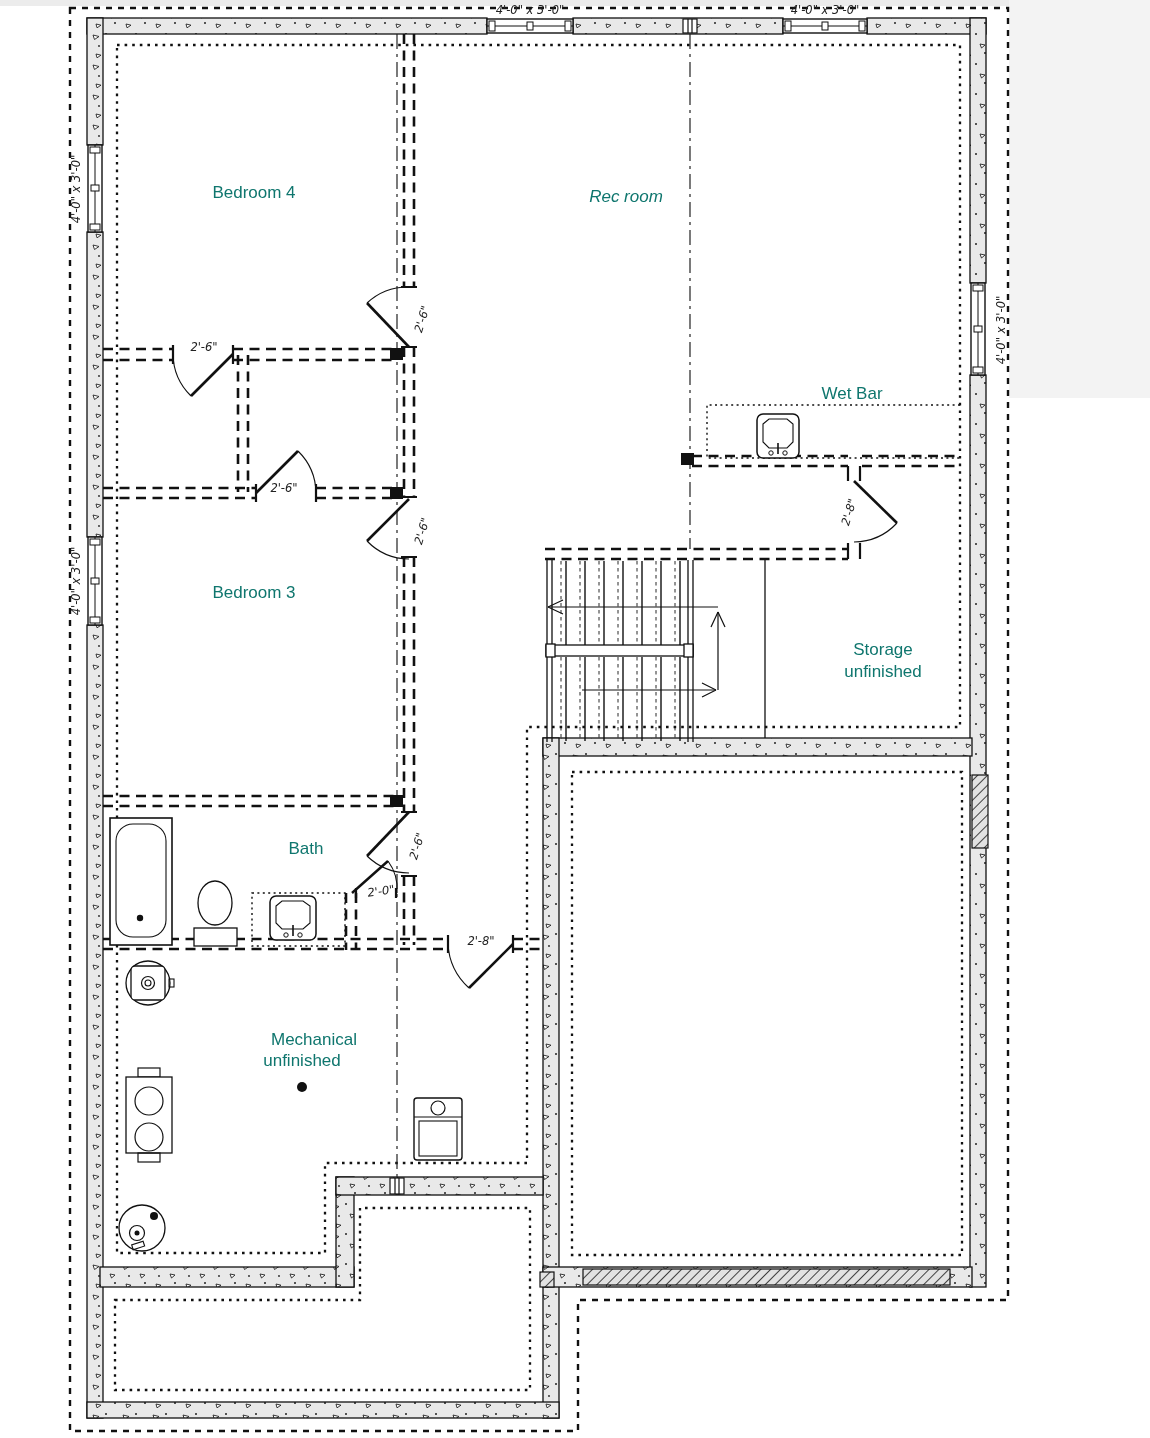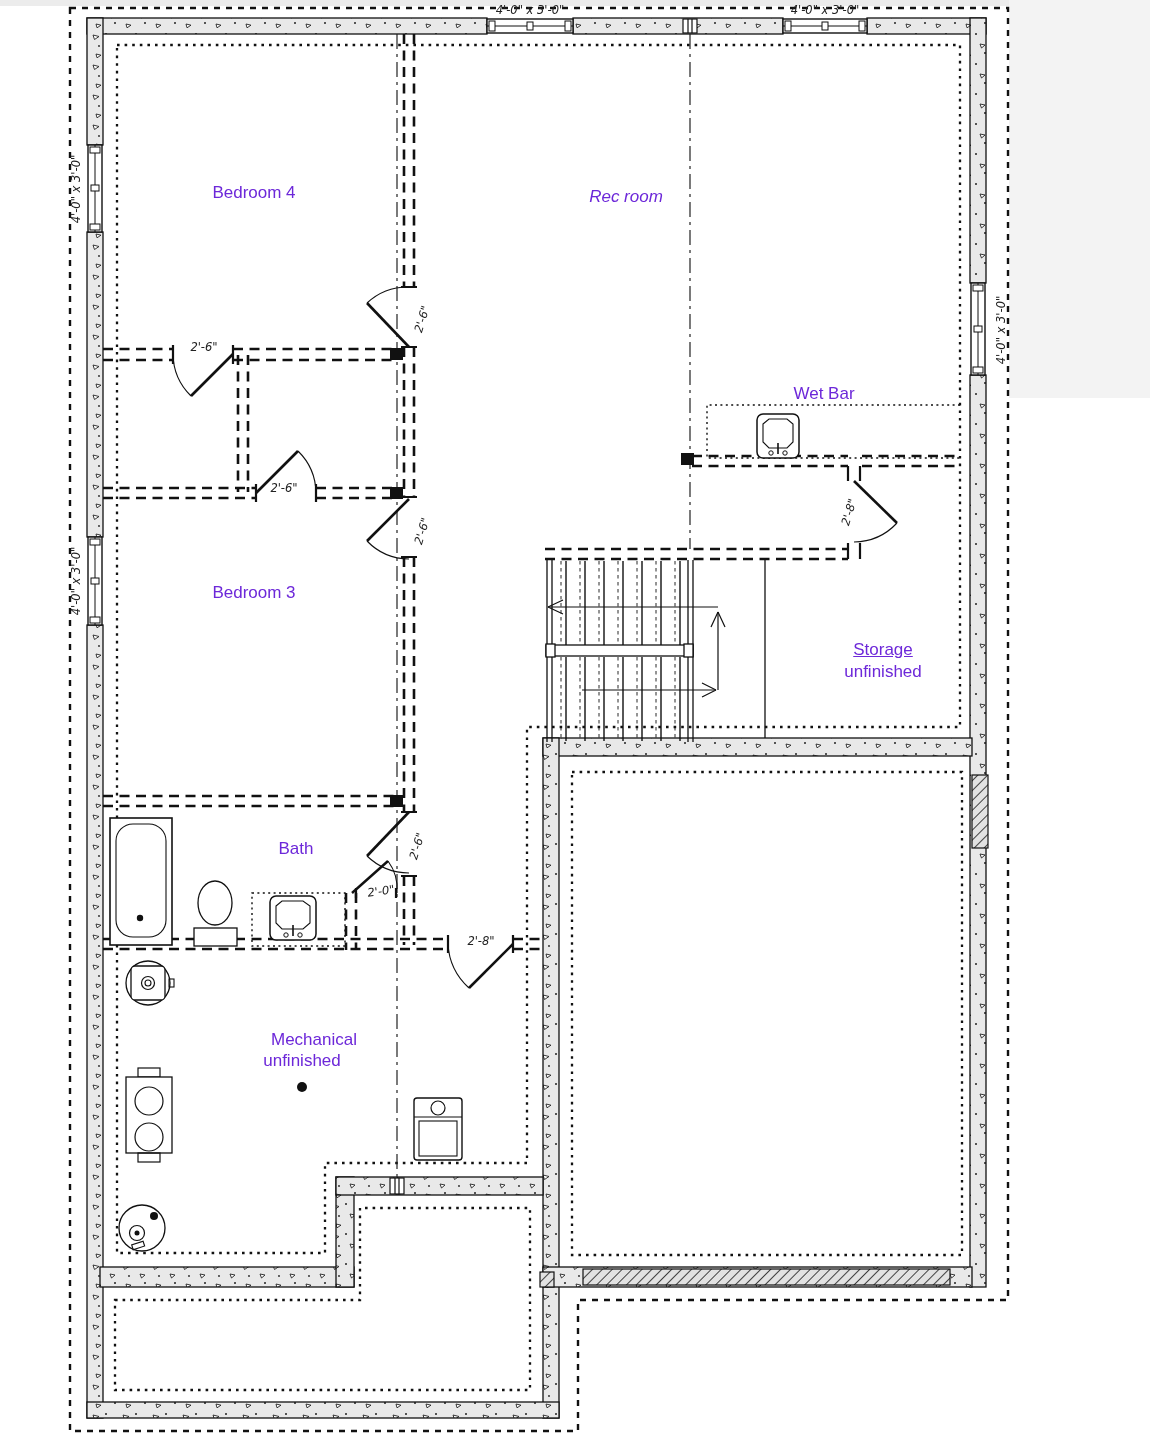--- a/index.html
+++ b/index.html
@@ -1,20 +1,20 @@
 <!DOCTYPE html>
 <html><head>
 <meta charset="utf-8">
 <style>
   html,body{margin:0;padding:0;background:#ffffff;}
   #plan{position:relative;width:1150px;height:1438px;background:#ffffff;overflow:hidden;
         font-family:"Liberation Sans",sans-serif;}
   #plan svg{position:absolute;left:0;top:0;}
   .room-label{position:absolute;font-family:"Liberation Sans",sans-serif;font-size:17px;
-              color:#6d28d9;white-space:nowrap;transform:translate(-50%,-50%);}
+              color:#0f766e;white-space:nowrap;transform:translate(-50%,-50%);}
   .dim-label{position:absolute;font-family:"DejaVu Sans",sans-serif;font-style:italic;
              font-size:11.5px;color:#222;white-space:nowrap;transform:translate(-50%,-50%);}
   .rot90{transform:translate(-50%,-50%) rotate(-90deg);}
   .rot73{transform:translate(-50%,-50%) rotate(-73deg);}
   .rot8{transform:translate(-50%,-50%) rotate(-8deg);}
 </style>
 </head>
 <body>
 
 <div id="plan">
@@ -266,25 +266,25 @@
       <line x1="414" y1="1117" x2="462" y2="1117" stroke-width="1.1"></line>
       <circle cx="438" cy="1108" r="7" stroke-width="1.2"></circle>
       <rect x="419" y="1121" width="38" height="35" stroke-width="1.1"></rect>
     </g>
     <circle cx="302" cy="1087" r="5" fill="#111" stroke="none"></circle>
   </g>
 </svg>
 
 <div class="room-label" style="left:254px;top:193px;">Bedroom 4</div>
 <div class="room-label" style="left:626px;top:197px;font-style:italic;">Rec room</div>
-<div class="room-label" style="left:824px;top:394px;">Wet Bar</div>
+<div class="room-label" style="left:852px;top:394px;">Wet Bar</div>
 <div class="room-label" style="left:254px;top:593px;">Bedroom 3</div>
-<div class="room-label" style="left:883px;top:650px;text-decoration:underline;">Storage</div>
+<div class="room-label" style="left:883px;top:650px;">Storage</div>
 <div class="room-label" style="left:883px;top:672px;">unfinished</div>
-<div class="room-label" style="left:296px;top:849px;">Bath</div>
+<div class="room-label" style="left:306px;top:849px;">Bath</div>
 <div class="room-label" style="left:302px;top:1040px;margin-left:12px;">Mechanical</div>
 <div class="room-label" style="left:302px;top:1061px;">unfinished</div>
 
 <div class="dim-label" style="left:530px;top:10px;">4'-0" x 3'-0"</div>
 <div class="dim-label" style="left:825px;top:10px;">4'-0" x 3'-0"</div>
 <div class="dim-label rot90" style="left:76px;top:189px;">4'-0" x 3'-0"</div>
 <div class="dim-label rot90" style="left:76px;top:581px;">4'-0" x 3'-0"</div>
 <div class="dim-label rot90" style="left:1001px;top:330px;">4'-0" x 3'-0"</div>
 
 <div class="dim-label" style="left:204px;top:347px;">2'-6"</div>

